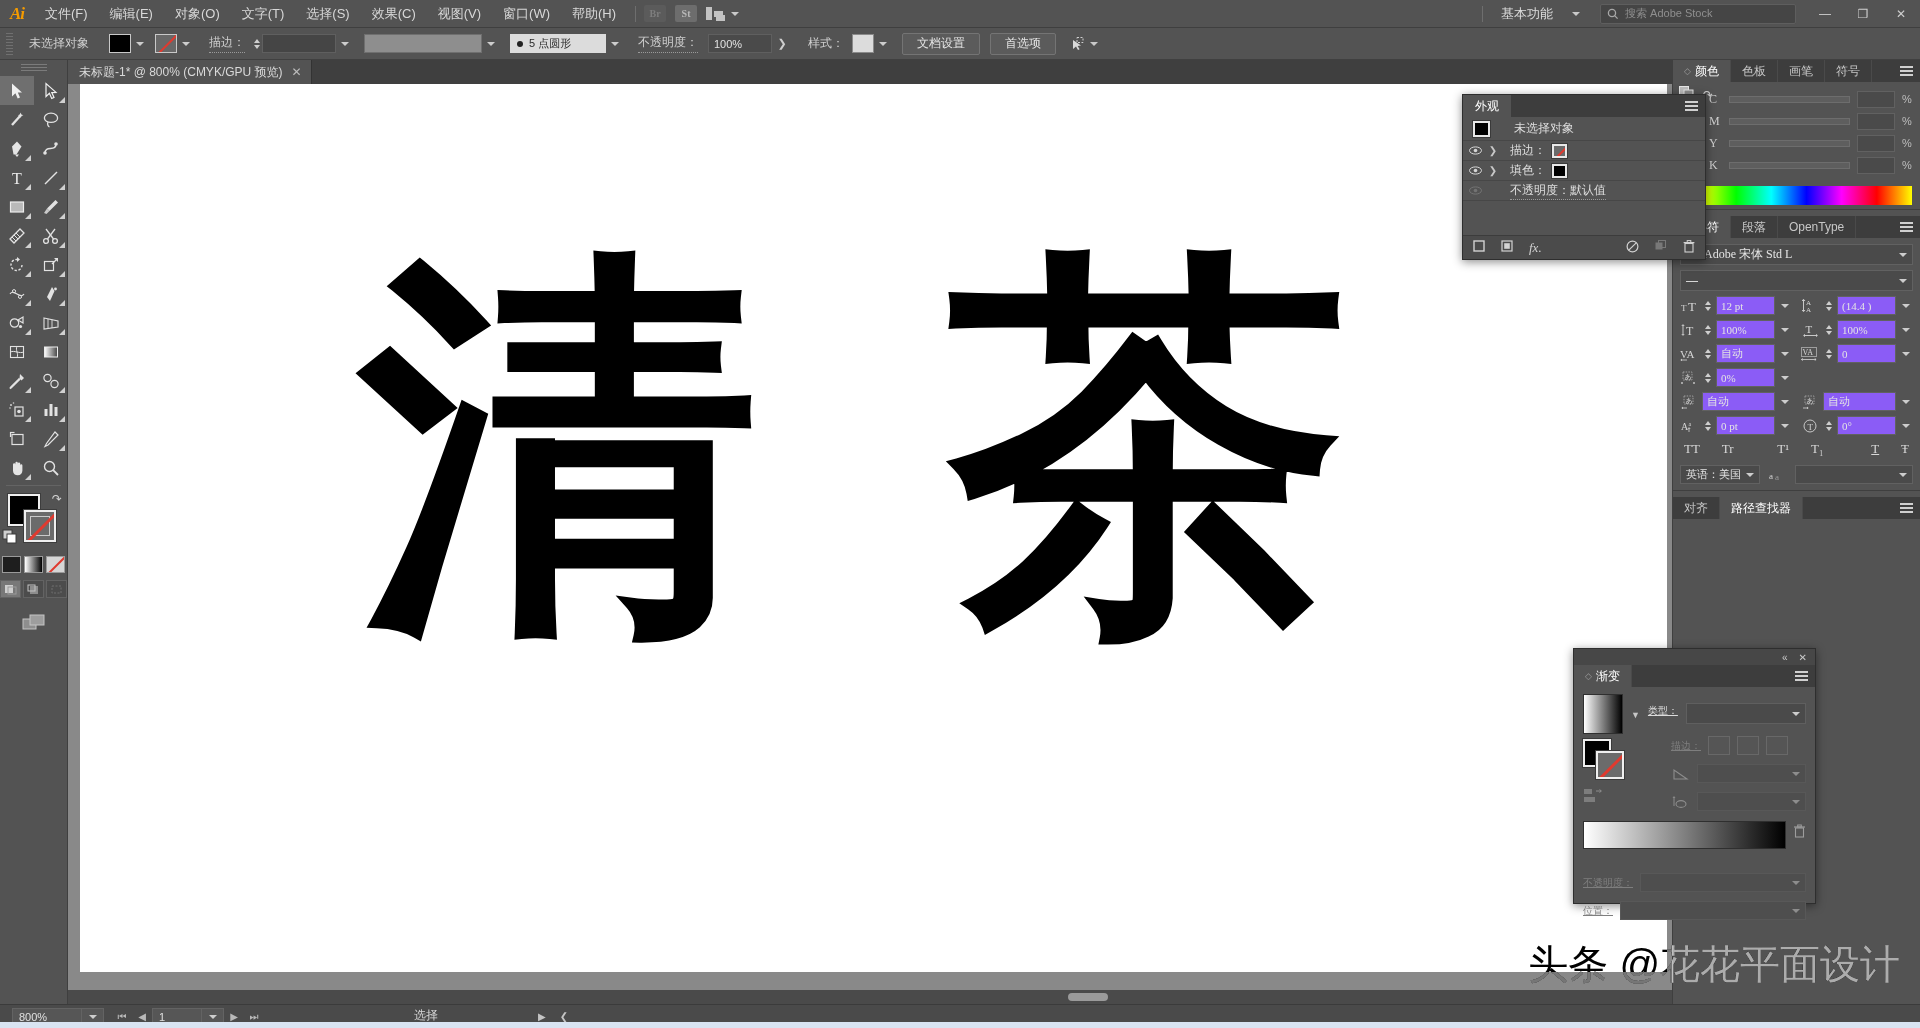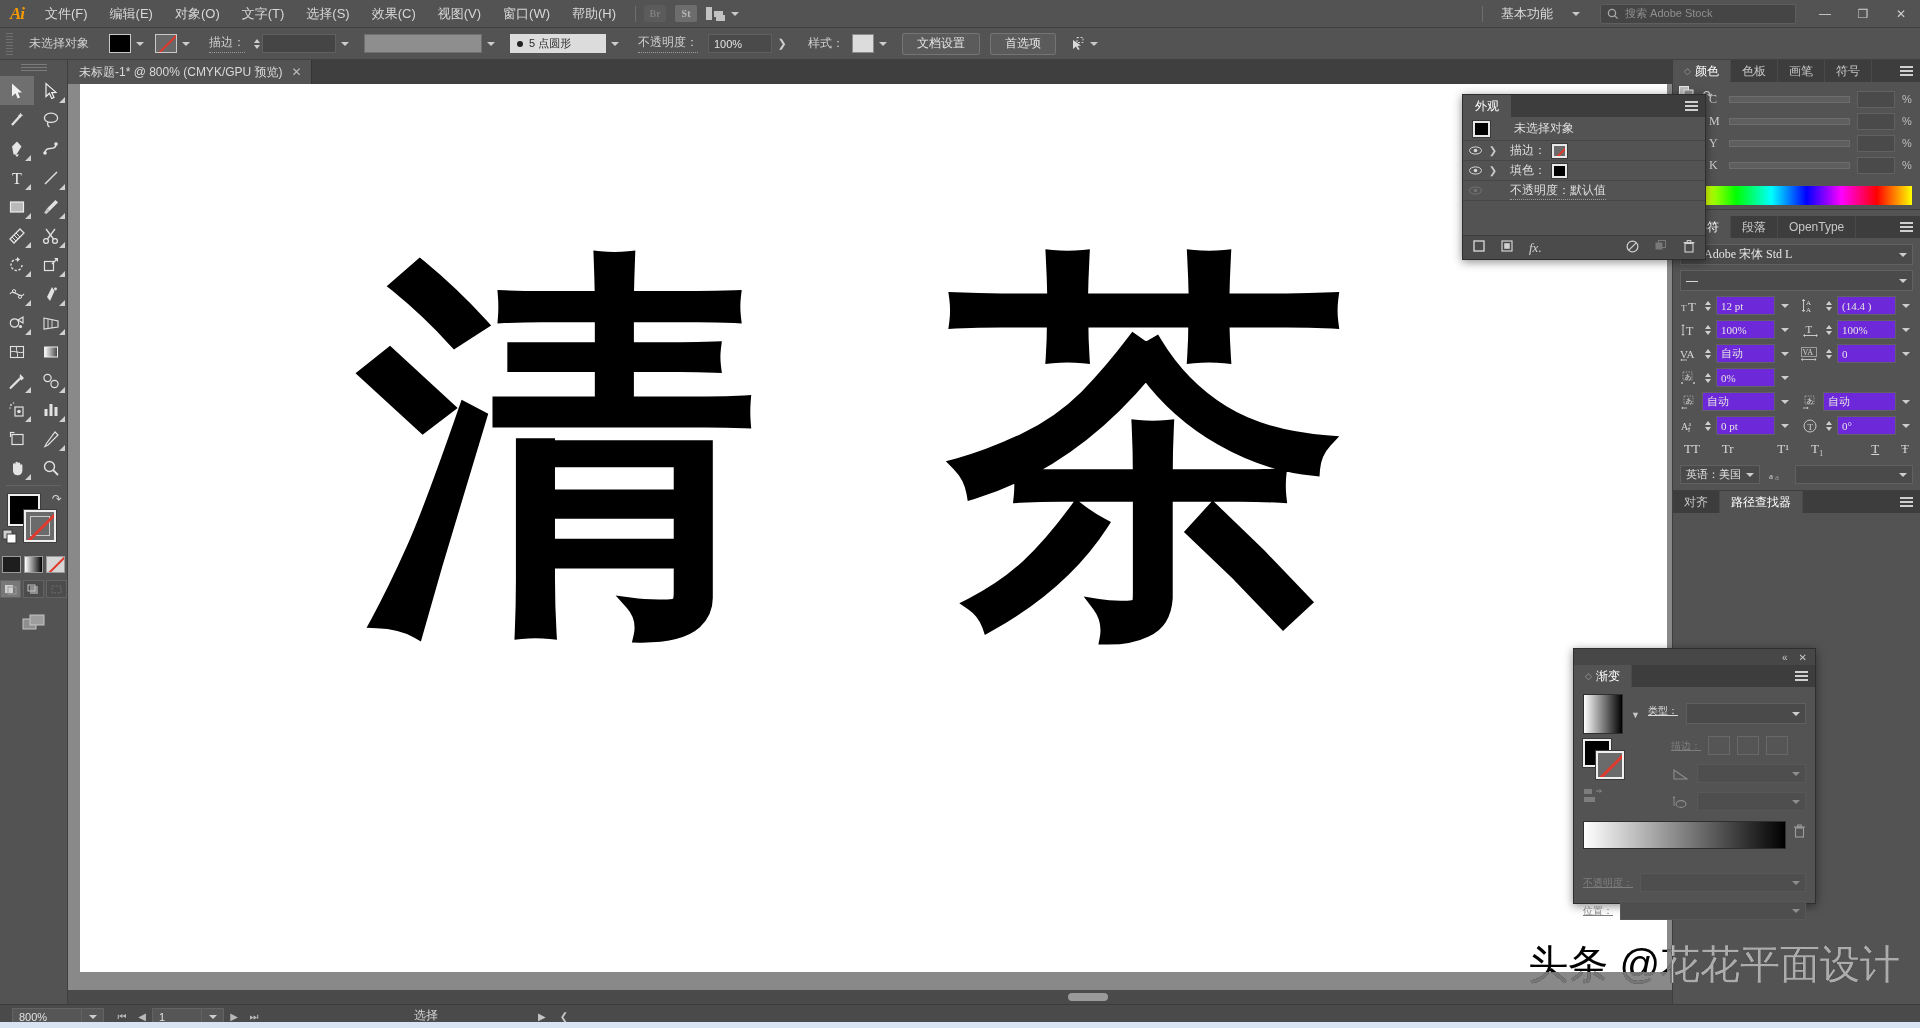--- a/index.html
+++ b/index.html
@@ -218,21 +218,21 @@
   .font-select { flex:1; height:21px; background:#4a4a4a; border:1px solid #616161;
     display:flex; align-items:center; gap:6px; padding:0 5px; font-size:12px; color:#e6e6e6;
     font-family:"Liberation Serif",serif; }
   .sel-chev { margin-left:auto; width:0;height:0;border-left:4px solid transparent;border-right:4px solid transparent;border-top:4px solid #cdcdcd; }
   .style-select { flex:1; height:21px; background:#4a4a4a; border:1px solid #616161;
     display:flex; align-items:center; padding:0 5px; font-size:12px; color:#e6e6e6; }
   .t-grid { display:grid; grid-template-columns:1fr 1fr; gap:5px 9px; }
   .t-cell { display:flex; align-items:center; gap:3px; }
   .t-ico { width:19px; height:19px; display:flex; align-items:center; justify-content:center;
     color:#d6d6d6; font-size:11px; font-family:"Liberation Serif",serif; }
-  .t-field { flex:1; height:19px; background:#6d28d9; border:1px solid #616161; color:#e4e4e4;
+  .t-field { flex:1; height:19px; background:#8b5cf6; border:1px solid #616161; color:#e4e4e4;
     font-size:11px; display:flex; align-items:center; padding:0 4px; font-family:"Liberation Serif",serif; }
   .t-chev { width:14px; display:flex; align-items:center; justify-content:center; }
   .t-chev:after { content:""; width:0;height:0;border-left:4px solid transparent;border-right:4px solid transparent;border-top:4px solid #cdcdcd; }
   .caps-row { display:flex; align-items:center; justify-content:space-between; padding:6px 4px 4px; color:#d8d8d8;
     font-family:"Liberation Serif",serif; font-size:13px; }
   .lang-row { display:flex; align-items:center; gap:8px; margin-top:4px; }
   .lang-box { height:19px; background:#4a4a4a; border:1px solid #616161; display:flex;
     align-items:center; padding:0 5px; font-size:11px; color:#e2e2e2; gap:5px; }
 
   
@@ -1014,21 +1014,21 @@
         </span>
         <div class="style-select" style="height:19px">
           <span></span>
           <span class="sel-chev"></span>
         </div>
       </div>
     </div>
 
     <div class="dock-sep"></div>
 
-    <div class="dock-tabs" style="">
+    <div class="dock-tabs" style="margin-top:6px">
       <div class="dock-tab">对齐</div>
       <div class="dock-tab on">路径查找器</div>
       <div class="panel-menu"></div>
     </div>
 
   </div>
 
   <div class="grad-panel">
     <div class="gp-top">
       <span>«</span>

